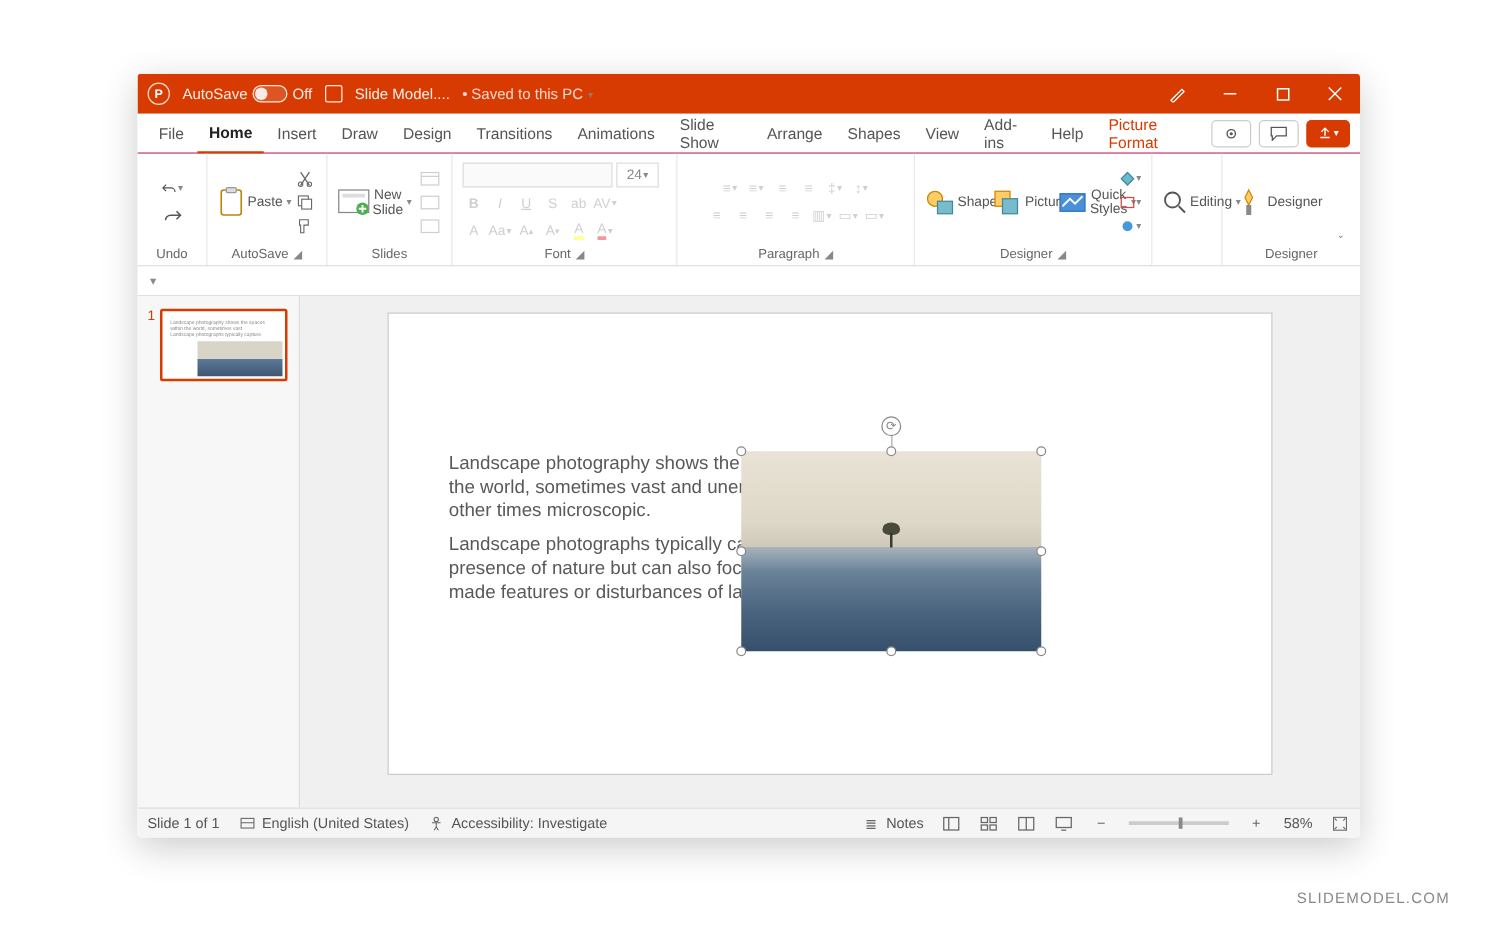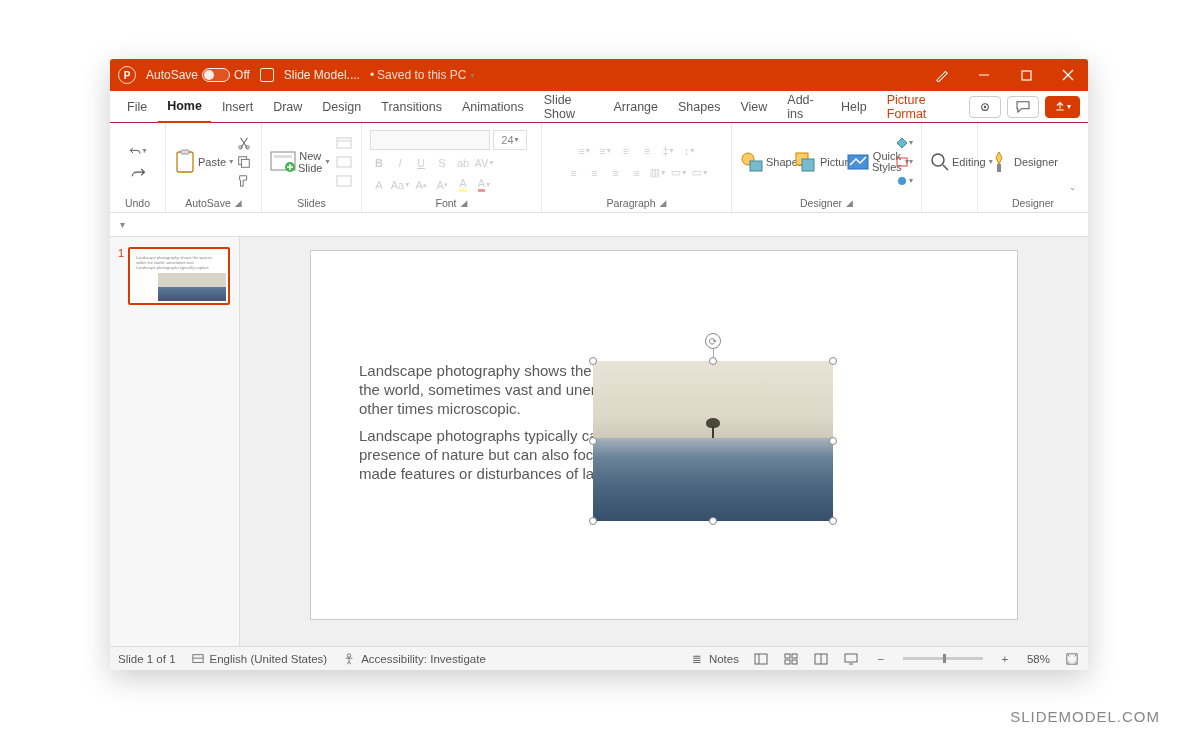--- a/index.html
+++ b/index.html
@@ -78,21 +78,21 @@
   .rotate-line{position:absolute;left:50%;top:-12px;width:1px;height:8px;background:#aaa;}
 
   
   .statusbar{height:24px;background:#f5f5f5;border-top:1px solid #ddd;display:flex;align-items:center;font-size:11.5px;color:#555;padding:0 8px;gap:14px;}
   .sb-spacer{flex:1;}
   .sb-icon{width:16px;height:14px;display:flex;align-items:center;justify-content:center;color:#666;}
   .zoom-slider{width:80px;height:3px;background:#ccc;position:relative;}
   .zoom-thumb{position:absolute;left:50%;top:-3px;width:3px;height:9px;background:#888;}
   .sb-item{display:flex;align-items:center;gap:4px;}
 
-  .watermark{position:absolute;right:40px;bottom:18px;font-size:15px;letter-spacing:1px;color:#888;}
+  .watermark{position:absolute;right:40px;bottom:18px;font-size:12px;letter-spacing:1px;color:#888;}
 
   svg{display:block;}
 </style>
 </head>
 <body>
 
 <div class="app-window">
 
   <div class="titlebar">
     <div class="tb-left">

